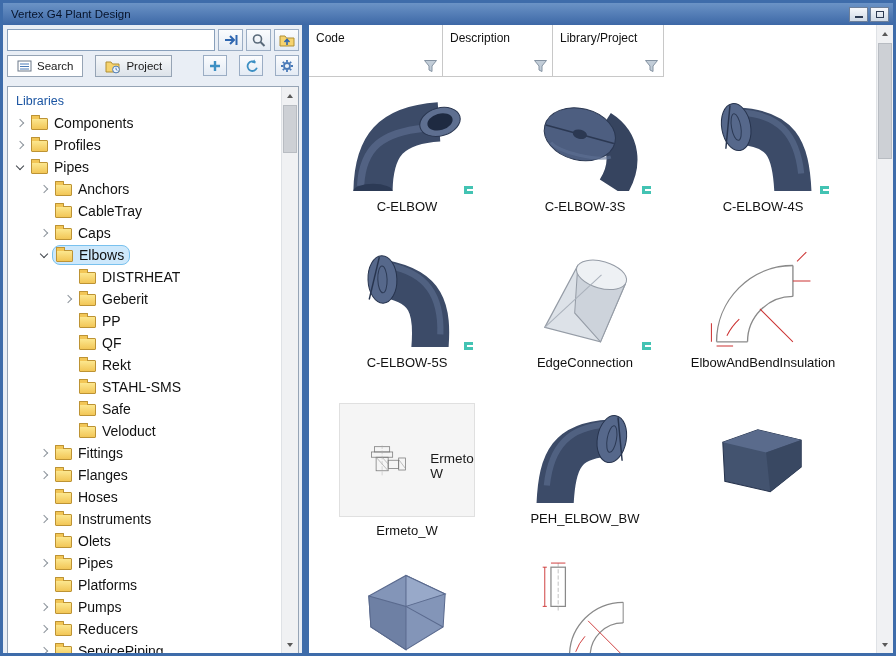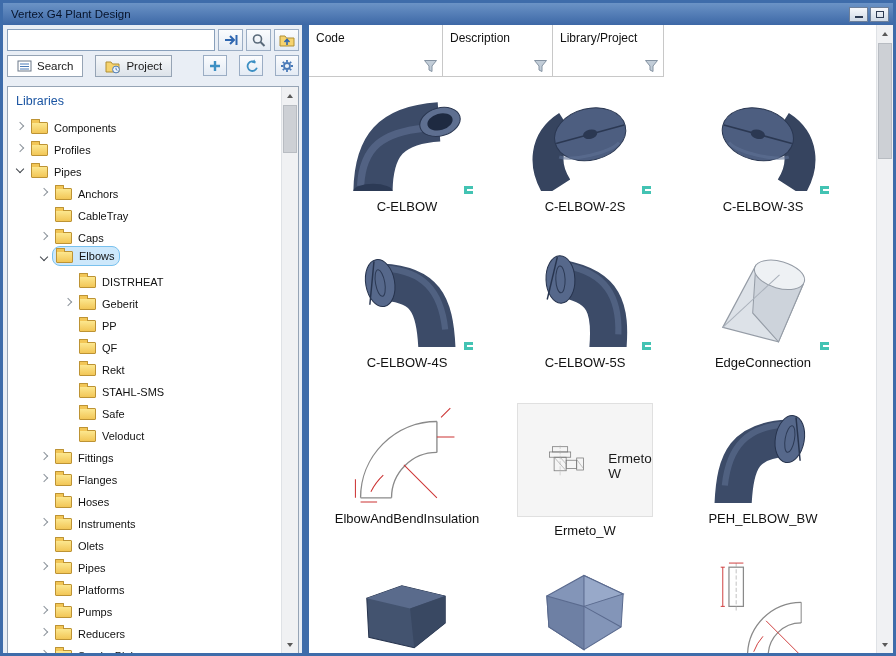--- a/index.html
+++ b/index.html
@@ -20,21 +20,21 @@
 .icon-btn{width:25px;height:22px;border:1px solid #9badc4;background:linear-gradient(#fbfcfe,#e4ebf4);display:flex;align-items:center;justify-content:center;flex:none}
 .icon-btn.sm{width:24px;height:21px}
 .tab-row{display:flex;gap:12px;height:24px;margin-bottom:7px;flex:none}
 .tab{height:22px;display:inline-flex;align-items:center;gap:5px;padding:0 9px;font-size:11.5px;border:1px solid #96a4b5;color:#1a1a1a}
 .tab.active{background:#fff}
 .tab.inactive{background:linear-gradient(#f6f8fa,#dde3ea)}
 .tab-spacer{flex:1}
 .tree-wrap{flex:1;background:#fff;border:1px solid #96a4b5;border-bottom:none;position:relative;overflow:hidden;min-height:0}
 .tree{position:absolute;top:0;left:0;right:17px;bottom:0;overflow:hidden;padding-top:3px}
 .tree-header{height:22px;line-height:22px;padding-left:8px;color:#1b55a2;font-weight:normal;font-size:12.5px}
-.trow{height:22px;display:flex;align-items:flex-end;font-size:11px;color:#111;cursor:default;white-space:nowrap}
+.trow{height:22px;display:flex;align-items:center;font-size:14px;color:#111;cursor:default;white-space:nowrap}
 .d1{padding-left:5px}.d2{padding-left:29px}.d3{padding-left:53px}
 .chev{width:15px;height:15px;position:relative;flex:none}
 .chev.c::after{content:"";position:absolute;left:4px;top:4px;width:5px;height:5px;border-right:1.4px solid #8d949c;border-bottom:1.4px solid #8d949c;transform:rotate(-45deg)}
 .chev.e::after{content:"";position:absolute;left:4px;top:3px;width:5px;height:5px;border-right:1.4px solid #40454c;border-bottom:1.4px solid #40454c;transform:rotate(45deg)}
 .folder{width:17px;height:12px;background:linear-gradient(#fce78f,#f2c656);border:1px solid #bd9334;border-radius:1px;position:relative;margin:2px 5px 0 3px;flex:none}
 .folder::before{content:"";position:absolute;top:-4px;left:-1px;width:7px;height:3px;background:#f2c656;border:1px solid #bd9334;border-bottom:none;border-radius:1px 1px 0 0}
 .tlabel{padding-left:1px}
 .hl{display:inline-flex;align-items:center;background:#cde8fb;border:1px solid #79c1ee;height:20px;padding-right:5px;border-radius:8px}
 .sbar{position:absolute;top:0;bottom:0;right:0;width:17px;background:#f0f1f3;border-left:1px solid #dfe2e6}
 .sb-btn{position:absolute;left:0;width:16px;height:17px;display:flex;align-items:center;justify-content:center}
@@ -421,29 +421,20 @@
           <div class="tile">
             <div class="thumb">
               <svg class="t-svg" viewBox="0 0 110 95">
                   <use href="#sym-elbow-a"></use>
                 </svg>
               <span class="badge"></span>
             </div>
             <div class="code">C-ELBOW</div>
           </div>
 
-          <div class="tile">
-            <div class="thumb">
-              <svg class="t-svg" viewBox="0 0 110 95">
-                  <use href="#sym-elbow-top"></use>
-                </svg>
-              <span class="badge"></span>
-            </div>
-            <div class="code">C-ELBOW-2S</div>
-          </div>
 
           <div class="tile">
             <div class="thumb">
               <svg class="t-svg" viewBox="0 0 110 95">
                   <use href="#sym-elbow-top" transform="translate(110,0) scale(-1,1)"></use>
                 </svg>
               <span class="badge"></span>
             </div>
             <div class="code">C-ELBOW-3S</div>
           </div>

